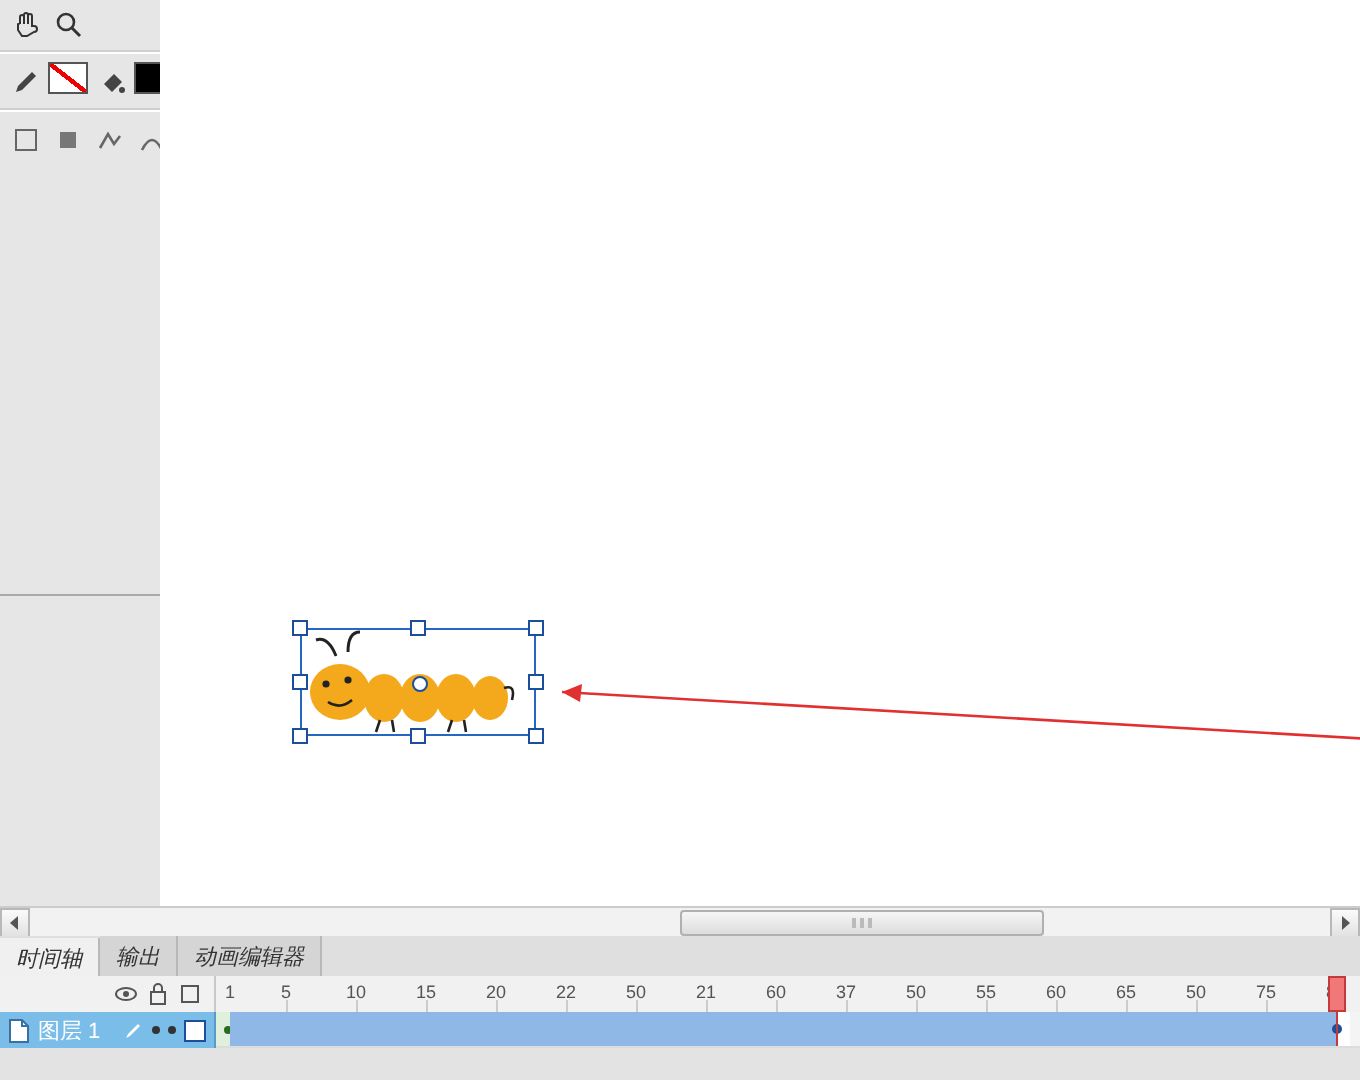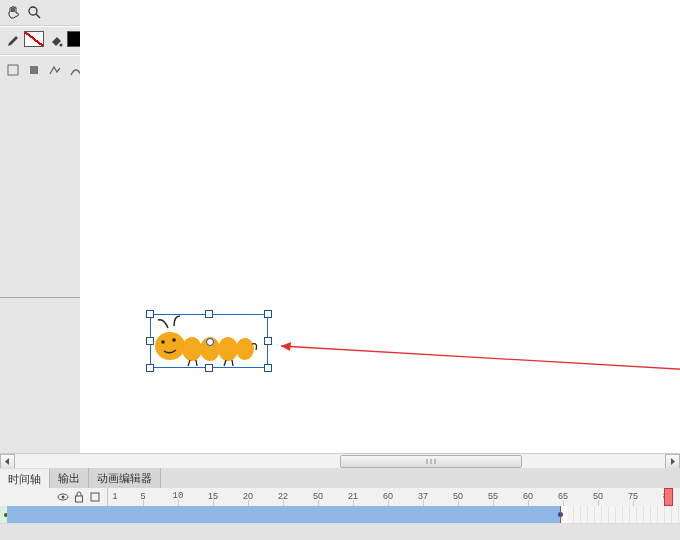--- a/index.html
+++ b/index.html
@@ -179,20 +179,21 @@
     display: flex;
     align-items: stretch;
   }
   .panel-tab {
     padding: 3px 8px 0 8px;
     font-size: 11px;
     color: #333;
     border-right: 1px solid #b8b8b8;
     background: #d5d5d5;
     cursor: pointer;
+    font-style: italic;
   }
   .panel-tab.active {
     background: #f0f0f0;
     border-bottom: 1px solid #f0f0f0;
     position: relative;
     top: 1px;
   }
 
   
   .timeline-header {
@@ -469,21 +470,21 @@
     <span class="l-icon">
       <svg width="10" height="10">
           <rect x="1" y="1" width="8" height="8" fill="none" stroke="#555"></rect>
         </svg>
     </span>
   </div>
   <div class="ruler" id="ruler">
       <div class="tick" style="left: 7px;">1</div>
       <div class="tick" style="left: 35px;">5</div>
       <div class="gridline" style="left: 35px;"></div>
-      <div class="tick" style="left: 70px; font-family: Liberation Mono, monospace;">10</div>
+      <div class="tick" style="left: 70px;">10</div>
       <div class="gridline" style="left: 70px;"></div>
       <div class="tick" style="left: 105px;">15</div>
       <div class="gridline" style="left: 105px;"></div>
       <div class="tick" style="left: 140px;">20</div>
       <div class="gridline" style="left: 140px;"></div>
       <div class="tick" style="left: 175px;">22</div>
       <div class="gridline" style="left: 175px;"></div>
       <div class="tick" style="left: 210px;">50</div>
       <div class="gridline" style="left: 210px;"></div>
       <div class="tick" style="left: 245px;">21</div>
@@ -504,20 +505,34 @@
       <div class="gridline" style="left: 490px;"></div>
       <div class="tick" style="left: 525px;">75</div>
       <div class="gridline" style="left: 525px;"></div>
       <div class="tick" style="left: 560px;">80</div>
       <div class="gridline" style="left: 560px;"></div>
       <div class="playhead" style="left: 556px;"></div>
     </div>
 </div>
 
 <div class="timeline-row">
+  <div class="layer-cell">
+    <svg width="11" height="13" viewBox="0 0 11 13">
+        <path d="M1 1 H7 L10 4 V12 H1 Z" fill="#fff" stroke="#3a6fa5"></path>
+        <path d="M7 1 V4 H10" fill="none" stroke="#3a6fa5"></path>
+      </svg>
+    <span>图层 1</span>
+    <span style="flex:1"></span>
+    <svg width="10" height="10" viewBox="0 0 10 10">
+        <path d="M1 9 L2 7 L7 2 L8 3 L3 8 Z" fill="#fff"></path>
+      </svg>
+    <span class="dot"></span>
+    <span class="dot"></span>
+    <span style="width:9px;height:9px;border:1px solid #1b4f9c;background:#fff;"></span>
+  </div>
   <div class="frames" id="frames">
       <div class="gridline" style="left: 35px;"></div>
       <div class="gridline" style="left: 70px;"></div>
       <div class="gridline" style="left: 105px;"></div>
       <div class="gridline" style="left: 140px;"></div>
       <div class="gridline" style="left: 175px;"></div>
       <div class="gridline" style="left: 210px;"></div>
       <div class="gridline" style="left: 245px;"></div>
       <div class="gridline" style="left: 280px;"></div>
       <div class="gridline" style="left: 315px;"></div>

